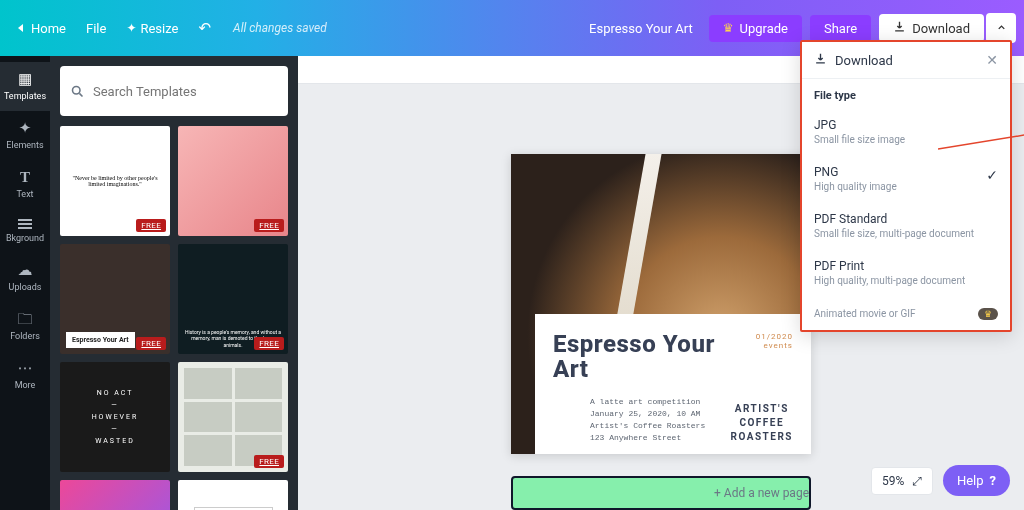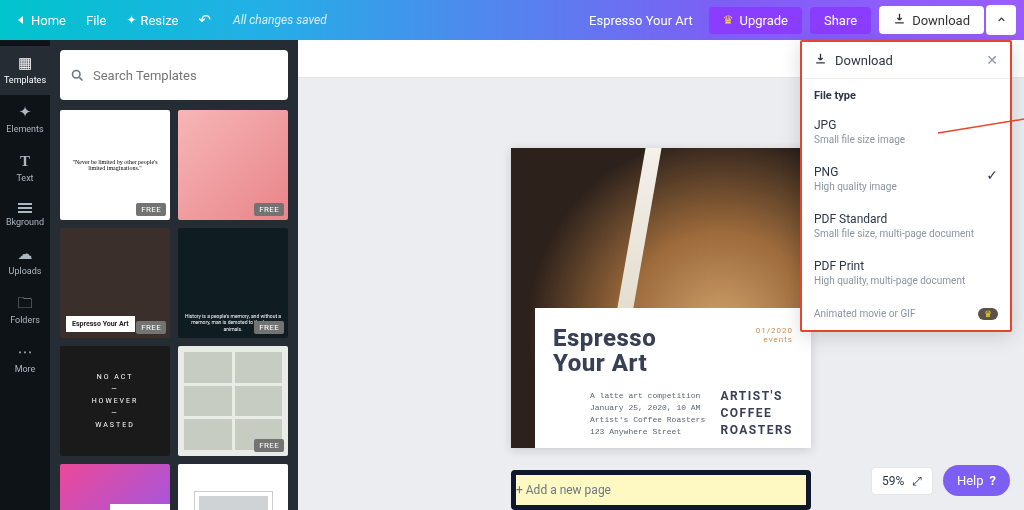--- a/index.html
+++ b/index.html
@@ -1,20 +1,20 @@
 <!DOCTYPE html>
 <html><head>
 <meta charset="utf-8">
 <style>
   * { box-sizing: border-box; margin: 0; padding: 0; font-family: -apple-system, BlinkMacSystemFont, "Segoe UI", Roboto, sans-serif; }
   html, body { width: 1024px; height: 510px; overflow: hidden; }
   body { display: flex; flex-direction: column; background: #ebedf0; }
 
   
-  .topbar { height: 40px; display: flex; align-items: center; padding: 10px 8px;
+  .topbar { height: 56px; display: flex; align-items: center; padding: 10px 8px;
     background: linear-gradient(90deg, #00c4cc 0%, #22b0e6 25%, #7d5ff5 70%, #9b5cff 100%); color: #fff; font-size: 13px; }
   .topbar .tb-btn { display: flex; align-items: center; gap: 4px; padding: 6px 10px; border-radius: 4px; cursor: pointer; }
   .tb-chevron-left { width: 0; height: 0; border-top: 4px solid transparent; border-bottom: 4px solid transparent; border-right: 5px solid #fff; margin-right: 4px; }
   .tb-resize-icon { font-size: 12px; }
   .tb-undo { font-size: 15px; }
   .tb-status { color: rgba(255,255,255,.8); font-style: italic; font-size: 12px; margin-left: 12px; }
   .topbar .spacer { flex: 1; }
   .topbar .doc-title { font-size: 13px; color: #fff; margin-right: 16px; }
   .tb-right-btn { padding: 6px 14px; border-radius: 4px; font-size: 13px; cursor: pointer; }
   .upgrade { background: #8b3dff; color:#fff; display:flex; align-items:center; gap:6px; margin-right:8px; }
@@ -37,21 +37,21 @@
 
   
   .sidebar { width: 248px; background: #252c33; display:flex; flex-direction:column; }
   .search-wrap { padding: 10px; }
   .search-box { background:#fff; border-radius:4px; height:50px; display:flex; align-items:center; padding:0 10px; gap:8px; color:#6b7785; }
   .search-box svg { width:15px; height:15px; }
   .search-box input { border:none; outline:none; flex:1; font-size:13px; background:transparent; }
   .templates-scroll { flex:1; overflow:hidden; padding: 0 10px 10px; position:relative; }
   .tmpl-grid { display:grid; grid-template-columns: 1fr 1fr; gap:8px; }
   .tmpl { position:relative; aspect-ratio: 1/1; border-radius:2px; overflow:hidden; background:#dcdfe3; }
-  .tmpl .badge { position:absolute; bottom:4px; right:4px; background:#737373; color:#fff; font-size:8px; padding:2px 5px; border-radius:2px; letter-spacing:.3px; }
+  .tmpl .badge { position:absolute; bottom:4px; right:4px; background:#b91c1c; color:#fff; font-size:8px; padding:2px 5px; border-radius:2px; letter-spacing:.3px;text-decoration:underline; }
   
   .t-quote1 { background:#fff; display:flex; align-items:center; justify-content:center; }
   .t-quote1 .inner { font-size:6px; text-align:center; font-family: Georgia, serif; padding:4px; }
   .t-pink { background: linear-gradient(135deg,#f7b6b6,#e8858a); }
   .t-latte1 { background:#3a2f2b; }
   .t-latte1 .cap { position:absolute; left:6px; bottom:6px; background:#fff; padding:4px 6px; font-size:7px; font-weight:700; color:#222; }
   .t-history { background:#0f1d22; color:#fff; display:flex; align-items:flex-end; justify-content:center; }
   .t-history .cap { font-size:5px; text-align:center; padding:6px; line-height:1.3; }
   .t-noact { background:#1a1a1a; color:#fff; display:flex; flex-direction:column; align-items:center; justify-content:center; font-size:7px; letter-spacing:2px; font-family: Georgia, serif; gap:4px; }
   .t-collage { background:#e9ece6; display:grid; grid-template-columns:1fr 1fr; grid-template-rows:1fr 1fr 1fr; gap:3px; padding:6px; }
@@ -66,22 +66,22 @@
   .canvas-area { flex:1; position:relative; display:flex; flex-direction:column; align-items:center; background:#ebedf0; overflow:hidden; }
   .context-bar { height:40px; width:100%; background:#fff; border-bottom:1px solid #e3e6ea; }
   .stage { flex:1; display:flex; flex-direction:column; align-items:center; justify-content:flex-start; padding-top:70px; width:100%; }
   .page { width:300px; height:300px; background:#3b3028; position:relative; box-shadow:0 2px 10px rgba(0,0,0,.15); overflow:hidden; }
   .page .milk-bg { position:absolute; inset:0; background: radial-gradient(circle at 70% 60%, #cfa06b 0%, #9c6a3b 35%, #2c211b 70%); }
   .page .milk-stream { position:absolute; left:40%; top:0; width:16px; height:55%; background:linear-gradient(#f4f0ea,#e4ddcf); transform:skewX(-10deg); }
   .card { position:absolute; left:24px; bottom:0; right:0; top:160px; background:#fff; padding:18px 18px 14px; display:grid; grid-template-columns: 1fr auto; column-gap:14px; }
   .card-title { font-size:24px; font-weight:800; color:#374055; letter-spacing:.5px; line-height:1.05; grid-column:1; }
   .card-date { font-size:8px; color:#d08b4e; letter-spacing:1px; text-align:right; grid-column:2; }
   .card-body { grid-column:1; font-family: "Courier New", monospace; font-size:8px; color:#5e6672; margin-top:14px; line-height:1.5; white-space:pre-line;margin-left:37px; }
-  .card-brand { grid-column:2; align-self:end; font-size:12px; letter-spacing:1.5px; font-weight:700; color:#374055; text-align:left; line-height:1.4; white-space:pre-line; }
-  .add-page { margin-top:22px; width:300px; text-align:left; font-size:12px; color:#6b7785; background:#fef9c3; padding:8px 0; border-radius:4px; border:5px solid #0f172a; cursor:pointer; }
+  .card-brand { grid-column:2; align-self:end; font-size:10px; letter-spacing:1.5px; font-weight:700; color:#374055; text-align:center; line-height:1.4; white-space:pre-line; }
+  .add-page { margin-top:22px; width:300px; text-align:right; font-size:12px; color:#6b7785; background:#86efac; padding:8px 0; border-radius:4px; border:2px solid #0f172a; cursor:pointer; }
 
   
   .arrow { position:absolute; top:68px; left:640px; width:140px; height:30px; pointer-events:none; z-index:30; }
 
   
   .popover { position:absolute; top:40px; right:12px; width:212px; background:#fff;
     border:2px solid #e4452c; border-radius:2px; box-shadow:0 4px 20px rgba(0,0,0,.15); z-index:20; }
   .pop-head { display:flex; align-items:center; gap:8px; padding:10px 12px; border-bottom:1px solid #edf0f3; font-size:13px; color:#2d3748; }
   .pop-close { margin-left:auto; color:#8b95a3; cursor:pointer; font-size:14px; }
   .pop-label { padding:10px 12px 6px; font-size:11px; font-weight:700; color:#2d3748; }

